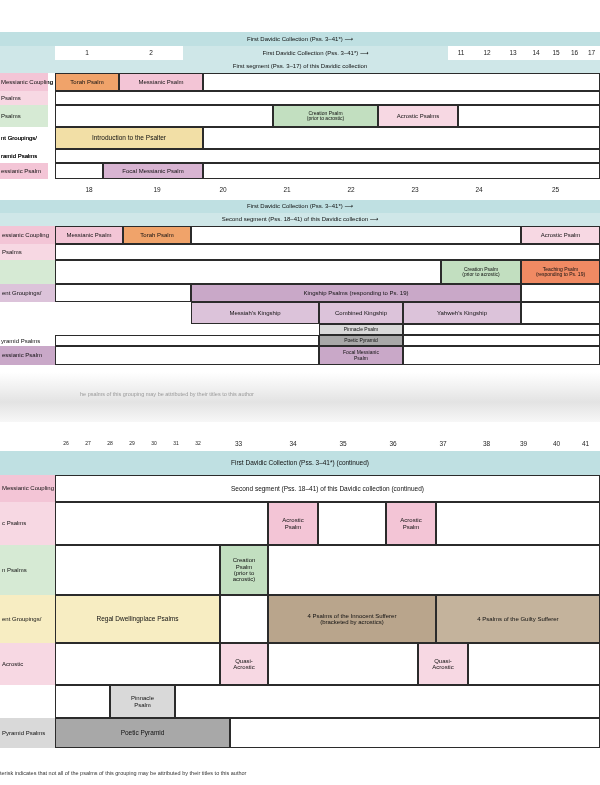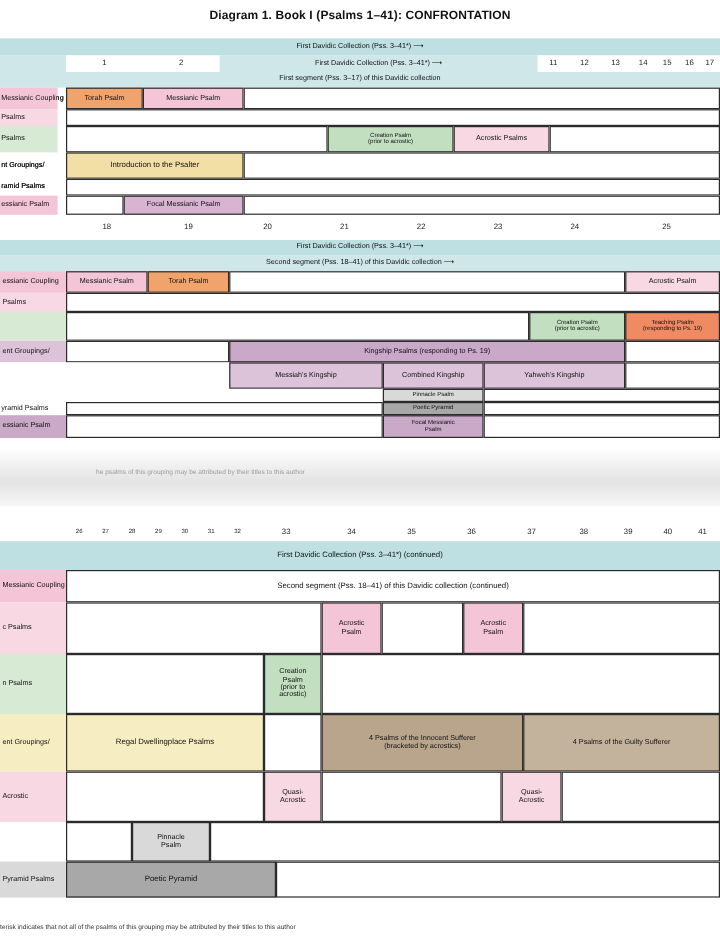--- a/index.html
+++ b/index.html
@@ -37,21 +37,20 @@
 
   .scanband{position:absolute;left:0;width:600px;background:linear-gradient(to bottom,#ffffff 0%,#efefef 35%,#e3e3e3 60%,#f7f7f7 100%);}
   .footnote{position:absolute;font-size:5.5px;color:#333;}
   .rowlabel{position:absolute;box-sizing:border-box;font-size:6px;display:flex;align-items:center;padding-left:1px;}
 </style>
 </head>
 <body>
 
 <div class="page">
 
-  <div class="title">Diagram 1. Book I (Psalms 1–41): CONFRONTATION</div>
 
   <div class="panel" style="top:22px;left:0;width:600px;height:145px;">
 
     <div class="cell nb hdrnum" style="left:55px;top:24px;width:64px;height:14px;">1</div>
     <div class="cell nb hdrnum" style="left:119px;top:24px;width:64px;height:14px;">2</div>
     <div class="cell nb hdrnum" style="left:183px;top:24px;width:21px;height:14px;">3</div>
     <div class="cell nb hdrnum" style="left:204px;top:24px;width:21px;height:14px;">4</div>
     <div class="cell nb hdrnum" style="left:225px;top:24px;width:21px;height:14px;">5</div>
     <div class="cell nb hdrnum" style="left:246px;top:24px;width:21px;height:14px;">6</div>
     <div class="cell nb hdrnum" style="left:267px;top:24px;width:21px;height:14px;">7</div>

